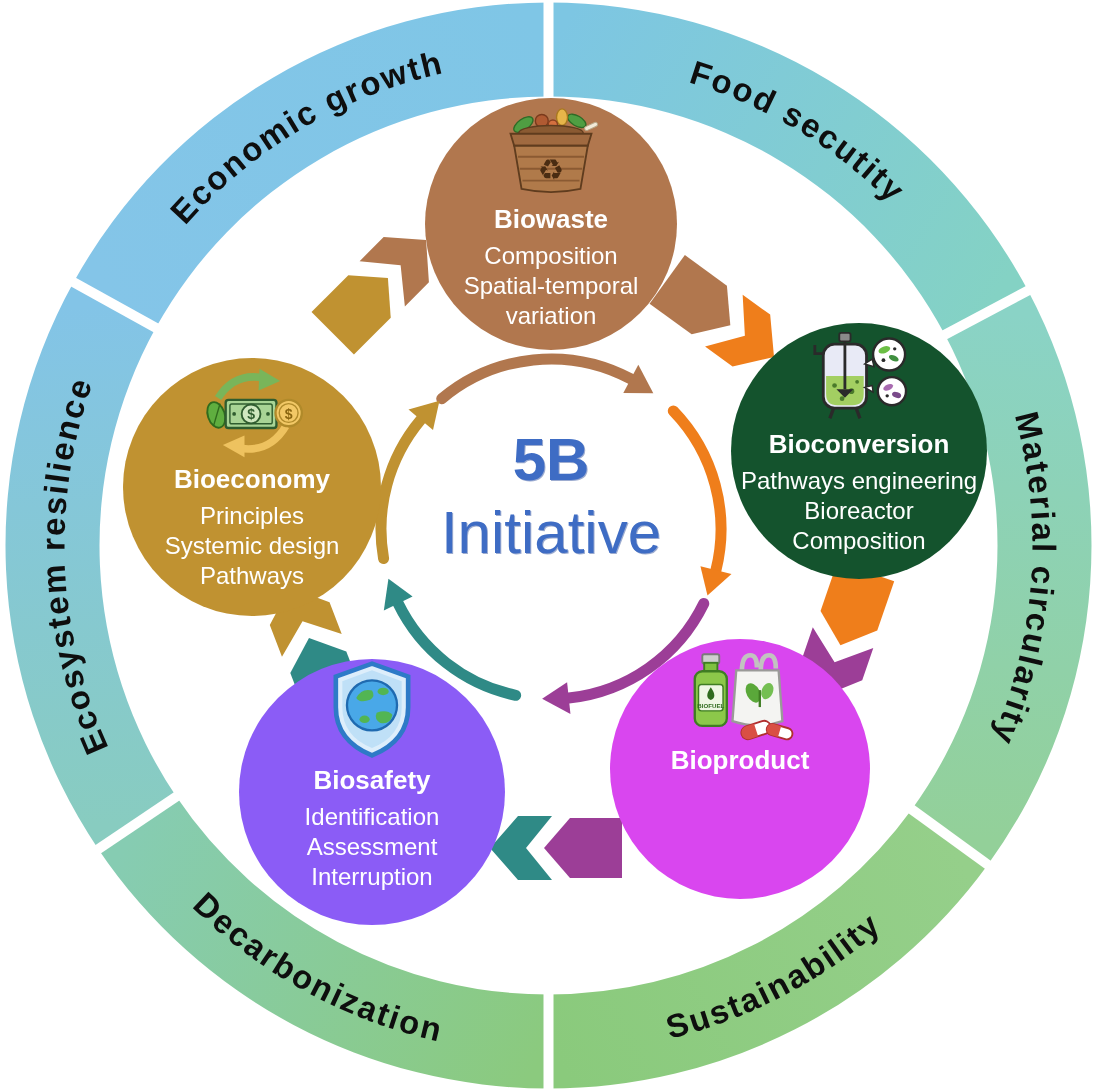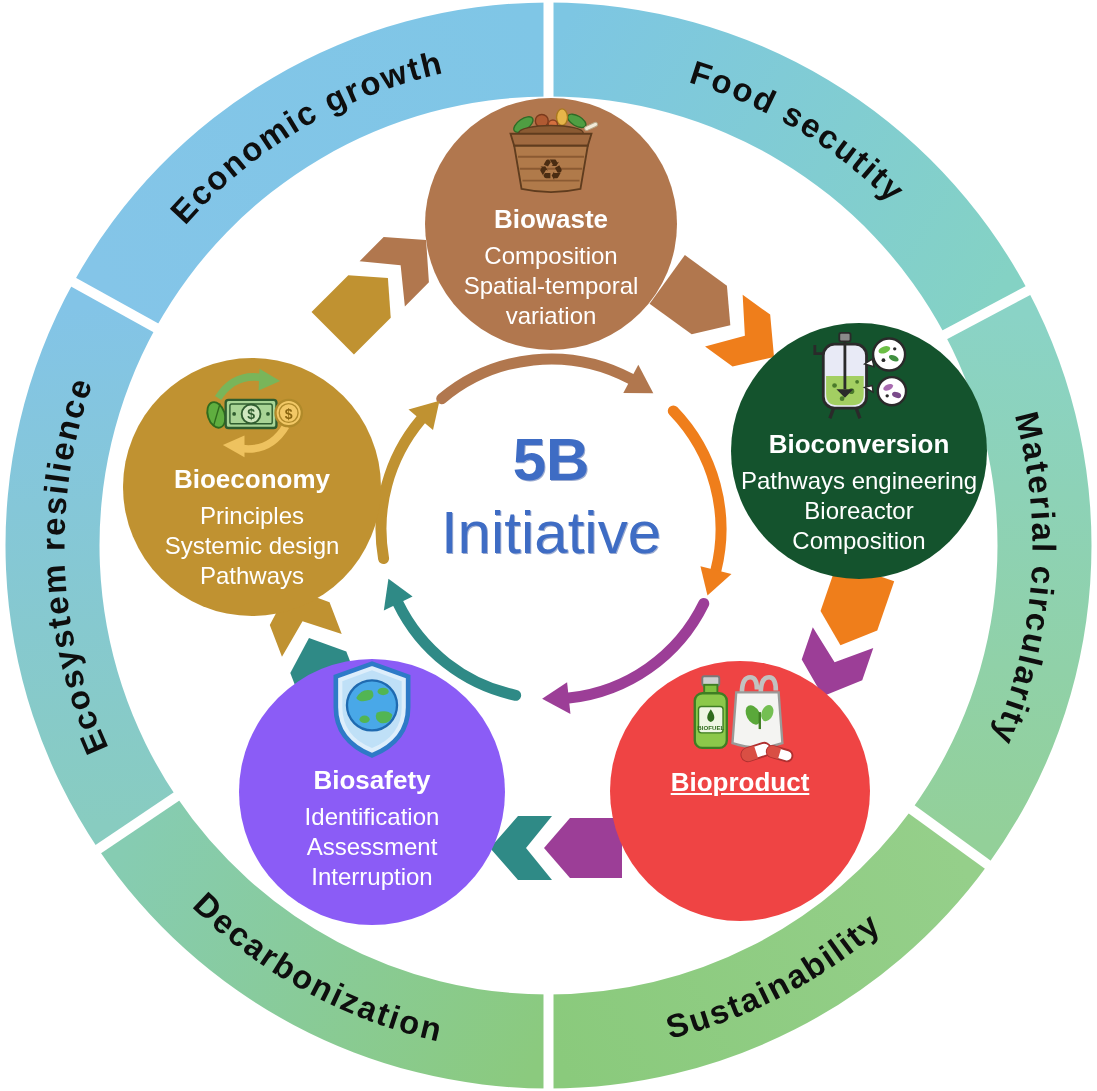--- a/index.html
+++ b/index.html
@@ -155,21 +155,21 @@
       </svg>
     </div>
     <div class="node-title">Bioconversion</div>
     <div class="node-items">
       <div class="item">Pathways engineering</div>
       <div class="item">Bioreactor</div>
       <div class="item">Composition</div>
     </div>
   </div>
 
-  <div class="node" style="left: 610px; top: 661px; width: 260px; height: 260px; background: #ef4444; text-decoration: underline;">
+  <div class="node" style="left: 610px; top: 639px; width: 260px; height: 260px; background: #d946ef;">
     <div class="icon">
       <svg width="120" height="98" viewBox="0 0 124 104">
         <path d="M64,30 Q64,13 73,13 Q80,13 80,26" stroke="#c2c2c0" stroke-width="5" fill="none"></path>
         <path d="M84,30 Q84,13 93,13 Q100,13 100,27" stroke="#c2c2c0" stroke-width="5" fill="none"></path>
         <path d="M58,29 L103,29 L107,83 Q82,92 54,83 Z" fill="#f4f4f2" stroke="#9a9a98" stroke-width="2.5"></path>
         <ellipse cx="76" cy="53" rx="7" ry="11" fill="#5aa83a" transform="rotate(-28 76 53)"></ellipse>
         <ellipse cx="91" cy="51" rx="6" ry="9" fill="#74bf52" transform="rotate(22 91 51)"></ellipse>
         <path d="M83,68 Q83,56 83,50" stroke="#3f7d23" stroke-width="2.5" fill="none"></path>
         <rect x="22" y="12" width="18" height="10" rx="2" fill="#cfcfcf" stroke="#7a7a7a" stroke-width="2"></rect>
         <rect x="24" y="21" width="14" height="10" fill="#7fc13f" stroke="#3f7d23" stroke-width="2"></rect>

